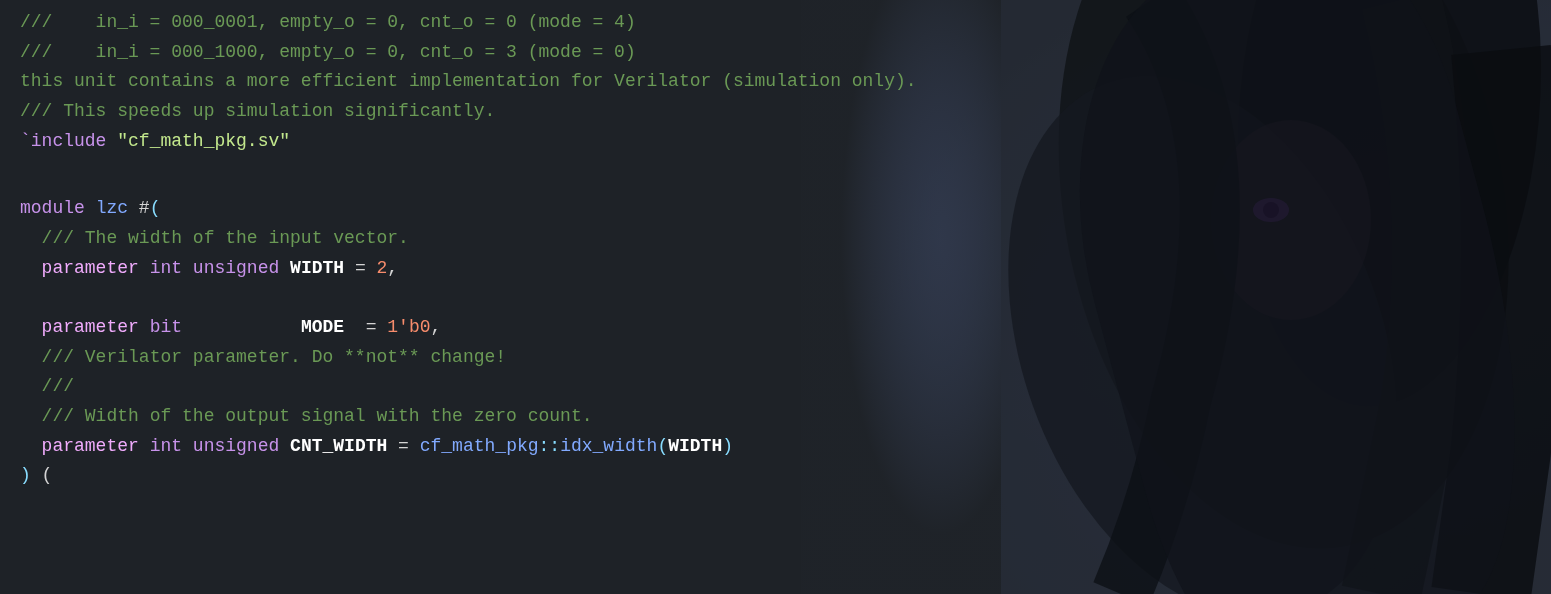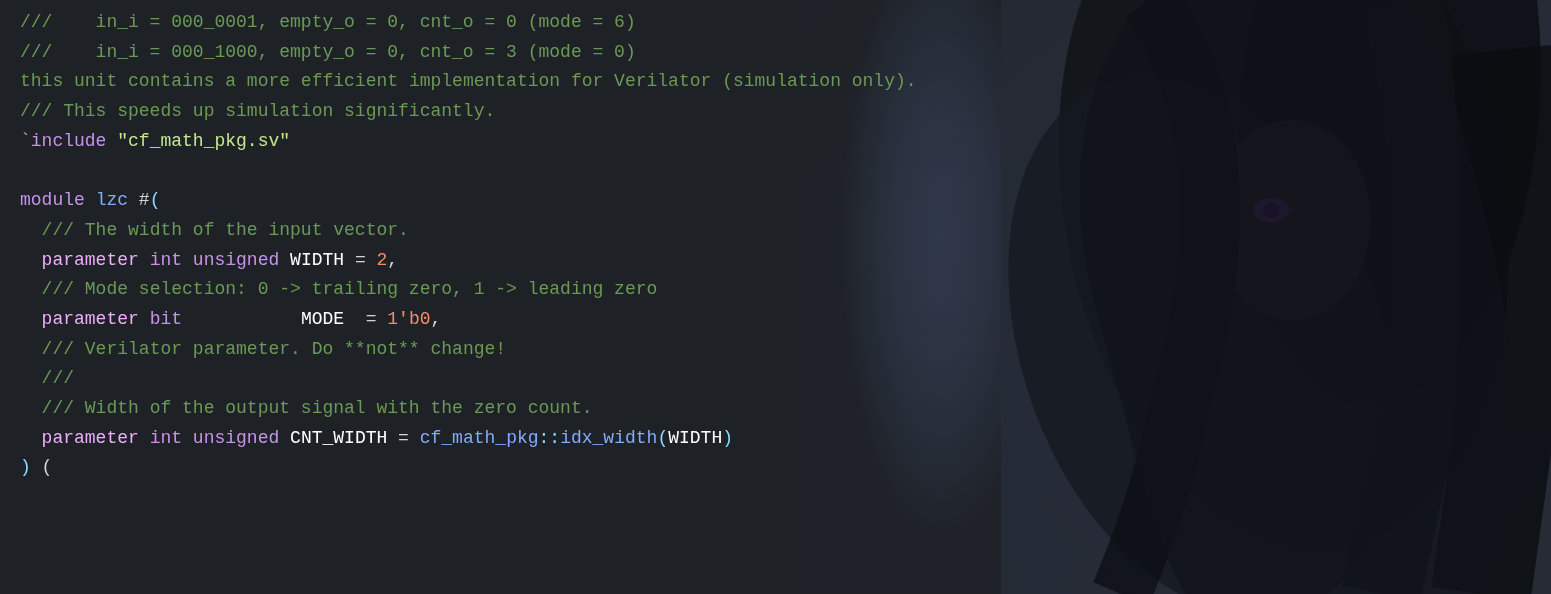--- a/index.html
+++ b/index.html
@@ -72,26 +72,26 @@
       white-space: pre;
       line-height: 1.65;
     }
 
     
     .c-comment { color: #6a9955; }
     .c-keyword { color: #c792ea; }
     .c-keyword2 { color: #f0abfc; }
     .c-string { color: #c3e88d; }
     .c-number { color: #f78c6c; }
-    .c-param-name { color: #ffffff; font-weight: normal; }
+    .c-param-name { color: #ffffff; font-weight: bold; }
     .c-include-kw { color: #c792ea; }
     .c-function { color: #82aaff; }
     .c-punc { color: #89ddff; }
     .c-plain { color: #d4d4d4; }
-    .c-module-kw { color: #c792ea; }
+    .c-module-kw { color: #c792ea; margin-top: 8px; }
     .c-module-name { color: #82aaff; text-align: right; }
   </style>
 </head>
 <body>
 
 <div class="anime-bg">
 
   <svg width="750" height="594" viewBox="0 0 750 594" xmlns="http://www.w3.org/2000/svg" style="position:absolute;top:0;left:0;">
     <defs>
       <radialGradient id="bgGrad" cx="70%" cy="40%">
@@ -113,29 +113,29 @@
 
     <path d="M 350 0 Q 450 150 380 400 Q 360 500 320 594" stroke="#0d1015" stroke-width="60" fill="none" opacity="0.8"></path>
     <path d="M 600 0 Q 650 200 620 400 Q 600 500 580 594" stroke="#111418" stroke-width="80" fill="none" opacity="0.7"></path>
     <path d="M 700 50 Q 720 250 700 450 Q 690 520 680 594" stroke="#0a0d10" stroke-width="100" fill="none" opacity="0.8"></path>
 
     <rect width="200" height="594" fill="url(#bgGrad)" opacity="1"></rect>
   </svg>
 </div>
 
 <div class="code-area">
-<div class="code-line"><span class="c-comment">///</span><span class="c-comment">    in_i = 000_0001, empty_o = 0, cnt_o = 0 (mode = 6)</span></div>
+<div class="code-line"><span class="c-comment">///</span><span class="c-comment">    in_i = 000_0001, empty_o = 0, cnt_o = 0 (mode = 4)</span></div>
     <div class="code-line"><span class="c-comment">///</span><span class="c-comment">    in_i = 000_1000, empty_o = 0, cnt_o = 3 (mode = 0)</span></div>
     <div class="code-line"><span class="c-comment">this</span><span class="c-comment"> unit contains a more efficient implementation for Verilator (simulation only).</span></div>
     <div class="code-line"><span class="c-comment">/// This speeds up simulation significantly.</span></div>
     <div class="code-line"><span class="c-include-kw">`include</span><span class="c-plain"> </span><span class="c-string">"cf_math_pkg.sv"</span></div>
     <div class="code-line">&nbsp;</div>
     <div class="code-line"><span class="c-module-kw">module</span><span class="c-plain"> </span><span class="c-module-name">lzc</span><span class="c-plain"> #</span><span class="c-punc">(</span></div>
     <div class="code-line"><span class="c-plain">  </span><span class="c-comment">/// The width of the input vector.</span></div>
     <div class="code-line"><span class="c-plain">  </span><span class="c-keyword2">parameter</span><span class="c-plain"> </span><span class="c-keyword">int</span><span class="c-plain"> </span><span class="c-keyword">unsigned</span><span class="c-plain"> </span><span class="c-param-name">WIDTH</span><span class="c-plain"> = </span><span class="c-number">2</span><span class="c-plain">,</span></div>
-    <div class="code-line"><span class="c-plain">  </span><span class="c-comment">/// Mode selection: 0 -&gt; trailing zero, 1 -&gt; leading zero</span></div>
+    <div class="code-line"><span class="c-plain">  </span></div>
     <div class="code-line"><span class="c-plain">  </span><span class="c-keyword2">parameter</span><span class="c-plain"> </span><span class="c-keyword">bit</span><span class="c-plain">           </span><span class="c-param-name">MODE</span><span class="c-plain">  = </span><span class="c-number">1'b0</span><span class="c-plain">,</span></div>
     <div class="code-line"><span class="c-plain">  </span><span class="c-comment">/// Verilator parameter. Do **not** change!</span></div>
     <div class="code-line"><span class="c-plain">  </span><span class="c-comment">///</span></div>
     <div class="code-line"><span class="c-plain">  </span><span class="c-comment">/// Width of the output signal with the zero count.</span></div>
     <div class="code-line"><span class="c-plain">  </span><span class="c-keyword2">parameter</span><span class="c-plain"> </span><span class="c-keyword">int</span><span class="c-plain"> </span><span class="c-keyword">unsigned</span><span class="c-plain"> </span><span class="c-param-name">CNT_WIDTH</span><span class="c-plain"> = </span><span class="c-function">cf_math_pkg</span><span class="c-punc">::</span><span class="c-function">idx_width</span><span class="c-punc">(</span><span class="c-param-name">WIDTH</span><span class="c-punc">)</span></div>
     <div class="code-line"><span class="c-punc">)</span><span class="c-plain"> (</span></div>
   </div>
 
 </body></html>

